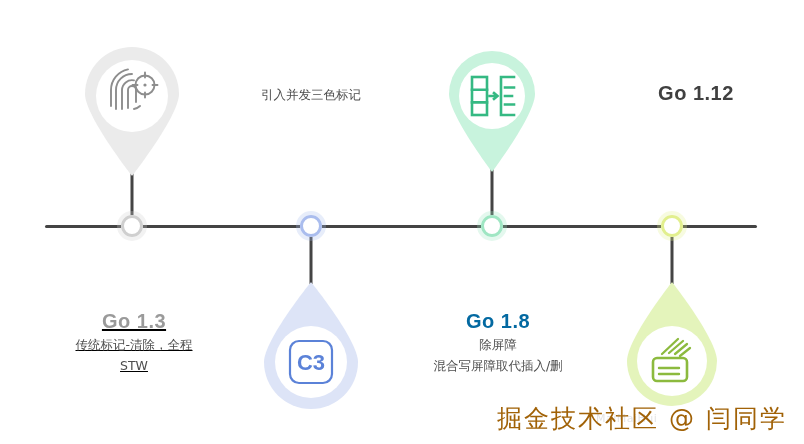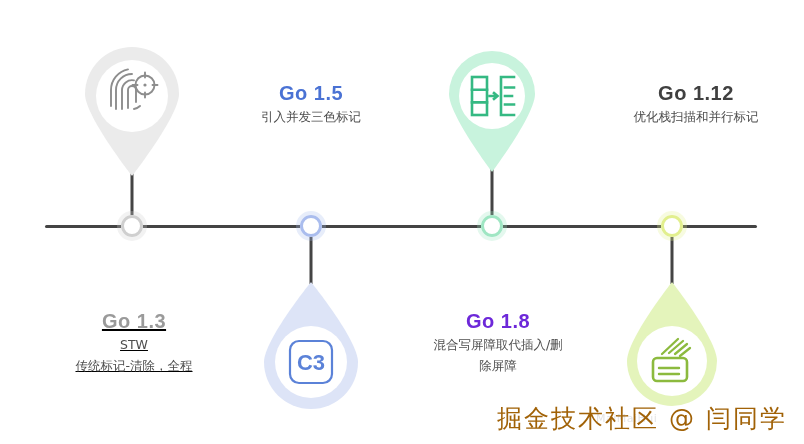--- a/index.html
+++ b/index.html
@@ -156,22 +156,22 @@
   </div>
 
   <div class="node" style="left:132px; color:#cfcfcf;">
     <span class="node-glow"></span>
     <span class="node-inner"></span>
   </div>
 
   <div class="label-block" style="left:34px; top:310px; width:200px;text-decoration:underline;">
     <div class="label-version" style="color:#9a9a9a;">Go 1.3</div>
     <div class="label-desc">
+      <div>传统标记-清除，全程</div>
       <div>STW</div>
-      <div>传统标记-清除，全程</div>
     </div>
   </div>
 
   <div class="connector" style="left:311px; top:226px; height:58px;"></div>
 
   <div class="drop" style="left:311px; top:282px;">
     <svg width="106" height="122" viewBox="0 0 106 122">
       <path d="M53 0 C53 0 100 58 100 80 A47 47 0 1 1 6 80 C6 58 53 0 53 0 Z" fill="#dde4f7"></path>
       <circle cx="53" cy="80" r="36" fill="#ffffff"></circle>
       <g>
@@ -180,21 +180,20 @@
       </g>
     </svg>
   </div>
 
   <div class="node" style="left:311px; color:#aabdee;">
     <span class="node-glow"></span>
     <span class="node-inner"></span>
   </div>
 
   <div class="label-block" style="left:211px; top:82px; width:200px;">
-    <div class="label-version" style="color:#4a72d4;">Go 1.5</div>
     <div class="label-desc">
       <div>引入并发三色标记</div>
     </div>
   </div>
 
   <div class="connector" style="left:492px; top:168px; height:58px;"></div>
 
   <div class="drop" style="left:492px; top:52px;">
     <svg width="100" height="120" viewBox="0 0 100 120">
       <path d="M50 120 C50 120 7 63 7 42 A43 43 0 1 1 93 42 C93 63 50 120 50 120 Z" fill="#c8f3dd"></path>
@@ -208,24 +207,24 @@
       </g>
     </svg>
   </div>
 
   <div class="node" style="left:492px; color:#9fe6c3;">
     <span class="node-glow"></span>
     <span class="node-inner"></span>
   </div>
 
   <div class="label-block" style="left:398px; top:310px; width:200px;">
-    <div class="label-version" style="color:#6d28d9;">Go 1.8</div>
+    <div class="label-version" style="color:#0369a1;">Go 1.8</div>
     <div class="label-desc">
+      <div>除屏障</div>
       <div>混合写屏障取代插入/删</div>
-      <div>除屏障</div>
     </div>
   </div>
 
   <div class="connector" style="left:672px; top:226px; height:58px;"></div>
 
   <div class="drop" style="left:672px; top:282px;">
     <svg width="104" height="120" viewBox="0 0 104 120">
       <path d="M52 0 C52 0 97 57 97 79 A45 45 0 1 1 7 79 C7 57 52 0 52 0 Z" fill="#e4f4bb"></path>
       <circle cx="52" cy="79" r="35" fill="#ffffff"></circle>
       <g stroke="#8cba3e" stroke-width="2.6" fill="none" stroke-linecap="round">
@@ -237,21 +236,18 @@
     </svg>
   </div>
 
   <div class="node" style="left:672px; color:#e2ef8e;">
     <span class="node-glow"></span>
     <span class="node-inner"></span>
   </div>
 
   <div class="label-block" style="left:591px; top:82px; width:210px;">
     <div class="label-version" style="color:#404040;text-align:center;">Go 1.12</div>
-    <div class="label-desc">
-      <div>优化栈扫描和并行标记</div>
-    </div>
   </div>
 
   <div class="watermark-sub">MaiMaiHui</div>
   <div class="watermark">掘金技术社区 @ 闫同学</div>
 
 </div>
 
 </body></html>

